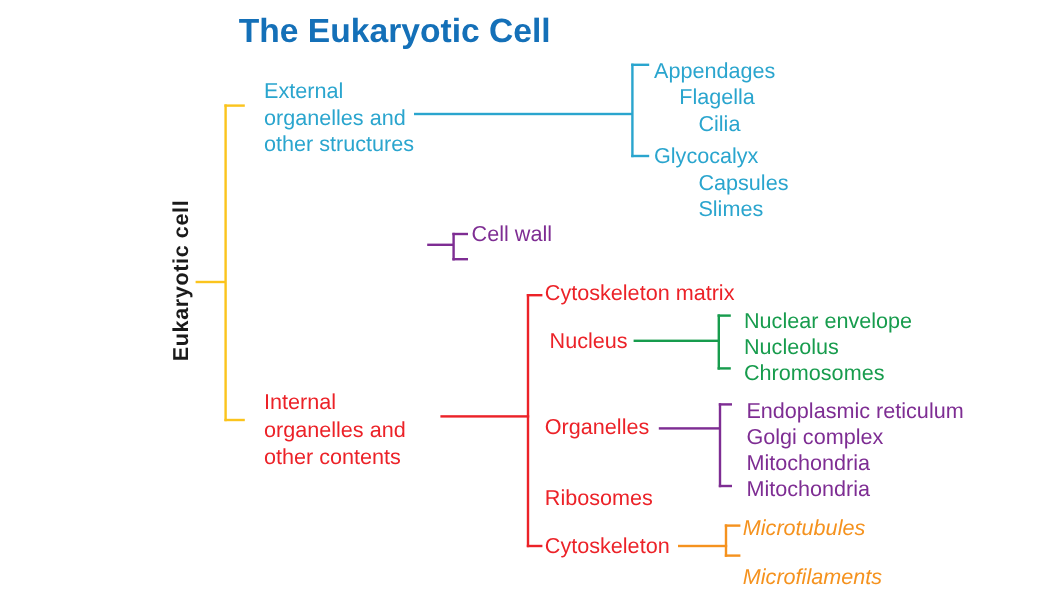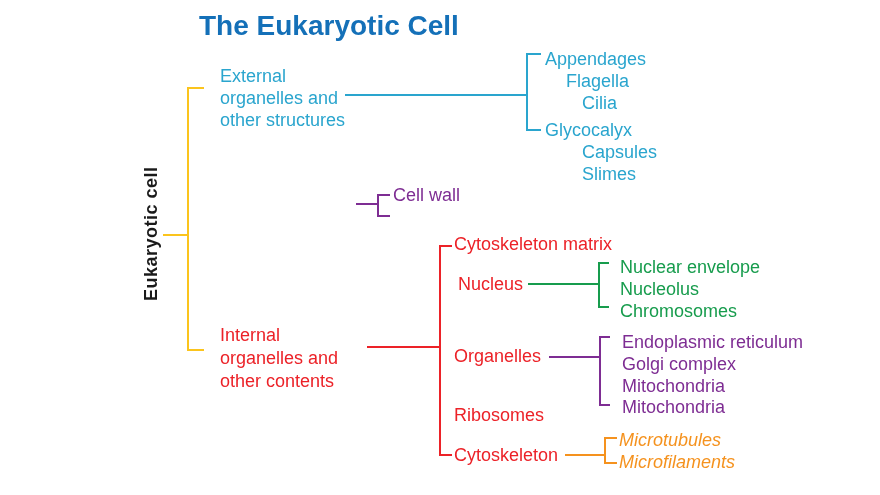--- a/index.html
+++ b/index.html
@@ -96,15 +96,15 @@
   <div class="lbl c-purple" style="left:622px;top:396px">Mitochondria</div>
 
   <div class="lbl c-red" style="left:454px;top:404px">Ribosomes</div>
 
   <div class="lbl c-red" style="left:454px;top:444px">Cytoskeleton</div>
   <div class="hline bg-orange" style="left:565px;top:454px;width:41px"></div>
   <div class="vline bg-orange" style="left:604px;top:437px;height:27px"></div>
   <div class="hline bg-orange" style="left:604px;top:437px;width:13px"></div>
   <div class="hline bg-orange" style="left:604px;top:462px;width:13px"></div>
   <div class="lbl c-orange" style="left:619px;top:429px">Microtubules</div>
-  <div class="lbl c-orange" style="left:619px;top:451px">Microfilaments</div>
+  <div class="lbl c-orange" style="left:619px;top:470px">Microfilaments</div>
 
 </div>
 
 </body></html>

